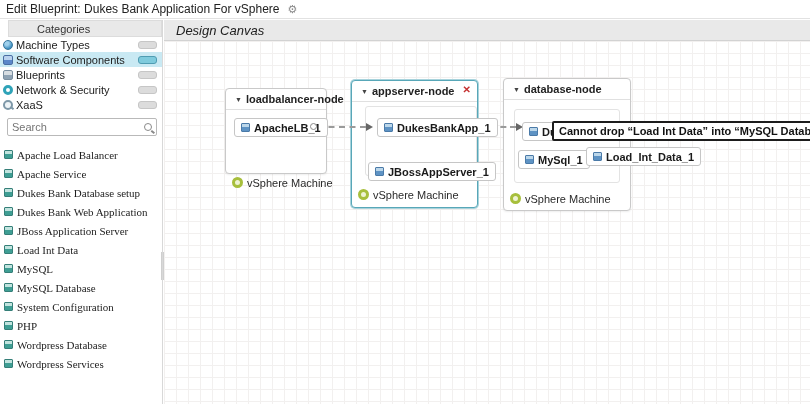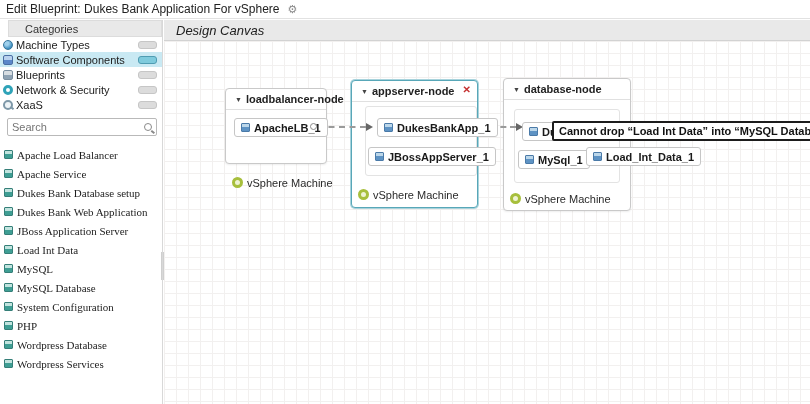--- a/index.html
+++ b/index.html
@@ -10,21 +10,21 @@
   
   .top-header { position:absolute; left:0; top:0; width:810px; height:19px;
     display:flex; align-items:center; padding-left:6px; border-bottom:1px solid #e2e2e2; }
   .top-header .title { font-size:12px; color:#222; }
   .top-header .gear { font-size:11px; color:#8a8a8a; margin-left:8px; line-height:1; }
 
   
   .sidebar { position:absolute; left:0; top:20px; width:163px; height:384px;
     background:#fff; border-right:1px solid #d8d8d8; }
   .cat-header { margin-left:8px; height:17px; background:#e9e9e9; border:1px solid #dcdcdc;
-    font-size:11px; color:#333; display:flex; align-items:center; padding-left:16px; }
+    font-size:11px; color:#333; display:flex; align-items:center; padding-left:28px; }
   .cat-row { height:15px; display:flex; align-items:center; padding-left:3px; cursor:default; }
   .cat-row.selected { background:#c9e9f3; }
   .cat-ico { width:10px; height:10px; margin-right:3px; flex:0 0 auto; }
   .ico-circle { border-radius:50%; background:radial-gradient(circle at 35% 30%, #9fd0ec 25%, #3f8fc0 70%); border:1px solid #35759c; }
   .ico-square { border-radius:2px; background:linear-gradient(180deg,#b9d2ee 45%,#5b87c9 45%); border:1px solid #4a6ea3; }
   .ico-gray   { border-radius:2px; background:linear-gradient(180deg,#d7dde2 45%,#8fa3b4 45%); border:1px solid #7b8fa0; }
   .ico-ring   { border-radius:50%; background:#fff; border:3px solid #2fa3b8; }
   .ico-mag    { border-radius:50%; background:#eef4f7; border:2px solid #7e98a8; transform:rotate(0deg); position:relative; }
   .ico-mag::after { content:""; position:absolute; width:4px; height:2px; background:#7e98a8;
     right:-3px; bottom:-1px; transform:rotate(40deg); }
@@ -183,21 +183,21 @@
     </div>
     <div class="splitter"></div>
   </div>
 
   <div class="canvas-header">
     <span class="canvas-title">Design Canvas</span>
   </div>
 
   <div class="canvas-body">
 
-    <div class="node" style="left:61px; top:47px; width:102px; height:76px;">
+    <div class="node" style="left:61px; top:47px; width:102px; height:86px;">
       <div class="node-title">
         <span class="node-caret">▼</span>
         <span class="node-title-text">loadbalancer-node</span>
       </div>
       <div class="node-item" style="left:8px; top:29px;">
         <span class="node-item-ico"></span>
         <span class="node-item-label">ApacheLB_1</span>
       </div>
       <div class="node-footer" style="left:6px; top:88px;">
         <span class="machine-ico"></span>
@@ -209,21 +209,21 @@
       <div class="node-title">
         <span class="node-caret">▼</span>
         <span class="node-title-text">appserver-node</span>
       </div>
       <span class="node-close">✕</span>
       <div class="inner-box" style="left:13px; top:25px; width:112px; height:70px;"></div>
       <div class="node-item" style="left:25px; top:37px;">
         <span class="node-item-ico"></span>
         <span class="node-item-label">DukesBankApp_1</span>
       </div>
-      <div class="node-item" style="left:16px; top:66px;">
+      <div class="node-item" style="left:16px; top:81px;">
         <span class="node-item-ico"></span>
         <span class="node-item-label">JBossAppServer_1</span>
       </div>
       <div class="node-footer" style="left:6px; top:108px;">
         <span class="machine-ico"></span>
         <span class="machine-label">vSphere Machine</span>
       </div>
     </div>
 
     <div class="node" style="left:339px; top:37px; width:128px; height:133px;">

